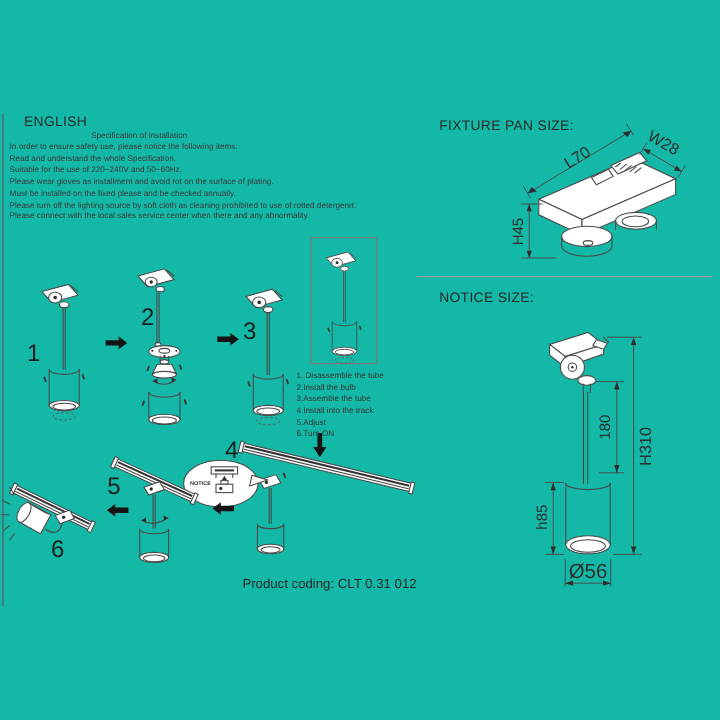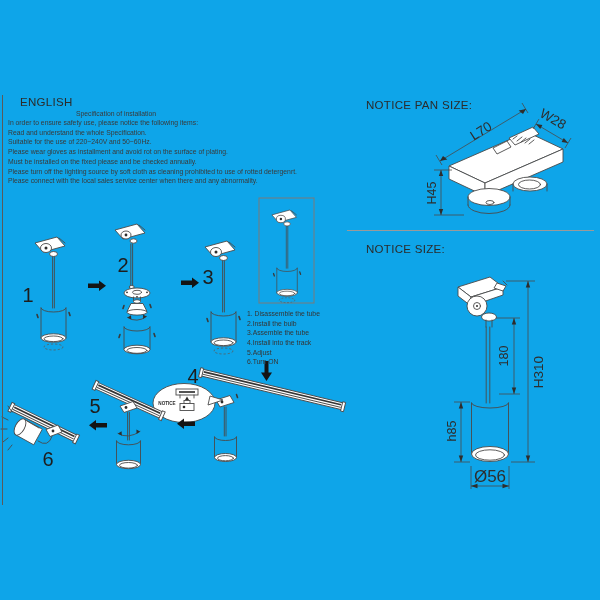--- a/index.html
+++ b/index.html
@@ -1,16 +1,16 @@
 <!DOCTYPE html>
 <html><head>
 <meta charset="utf-8">
 <style>
   html,body{margin:0;padding:0;background:#e8e8e8;}
-  .page{position:relative;width:600px;height:600px;background:#0ea5e9;overflow:hidden;
+  .page{position:relative;width:600px;height:600px;background:#14b8a6;overflow:hidden;
         font-family:"Liberation Sans", sans-serif;color:#343434;}
   .abs{position:absolute;}
   .left-border{position:absolute;left:2px;top:95px;width:1px;height:410px;background:#5a5a5a;}
   .divider{position:absolute;left:347px;top:230px;width:247px;height:1px;background:#9a9a9a;}
   .heading{position:absolute;font-size:11.5px;letter-spacing:.3px;color:#2b2b2b;white-space:nowrap;}
   .subtitle{position:absolute;left:116px;top:110px;transform:translateX(-50%);
             font-size:6.8px;color:#3a3a3a;white-space:nowrap;}
   .bodytext{position:absolute;left:8px;top:118px;font-size:6.8px;line-height:9.7px;
             color:#3a3a3a;white-space:nowrap;}
   .stepslist{position:absolute;left:247px;top:309px;font-size:6.8px;line-height:9.65px;
@@ -317,25 +317,26 @@
 
   <div class="stepslist">
     <div>1. Disassemble the tube</div>
     <div>2.Install the bulb</div>
     <div>3.Assemble the tube</div>
     <div>4.Install into the track</div>
     <div>5.Adjust</div>
     <div>6.Turn ON</div>
   </div>
 
-  <div class="heading" style="left:366px;top:99px">NOTICE PAN SIZE:</div>
+  <div class="heading" style="left:366px;top:99px">FIXTURE PAN SIZE:</div>
   <div class="dim-label" style="left:481px;top:131px;--r:-32deg;font-size:13.5px">L70</div>
   <div class="dim-label" style="left:553px;top:119px;--r:30deg;font-size:13.5px">W28</div>
   <div class="dim-label" style="left:432px;top:193px;--r:-90deg;font-size:12.5px">H45</div>
 
   <div class="heading" style="left:366px;top:243px">NOTICE SIZE:</div>
   <div class="dim-label" style="left:538px;top:372px;--r:-90deg;font-size:13.5px">H310</div>
   <div class="dim-label" style="left:504px;top:356px;--r:-90deg;font-size:12.5px">180</div>
   <div class="dim-label" style="left:452px;top:431px;--r:-90deg;font-size:12.5px">h85</div>
   <div class="dim-label" style="left:490px;top:477px;font-size:17px">Ø56</div>
 
+  <div class="footer">Product coding: CLT 0.31 012</div>
 
 </div>
 
 </body></html>

